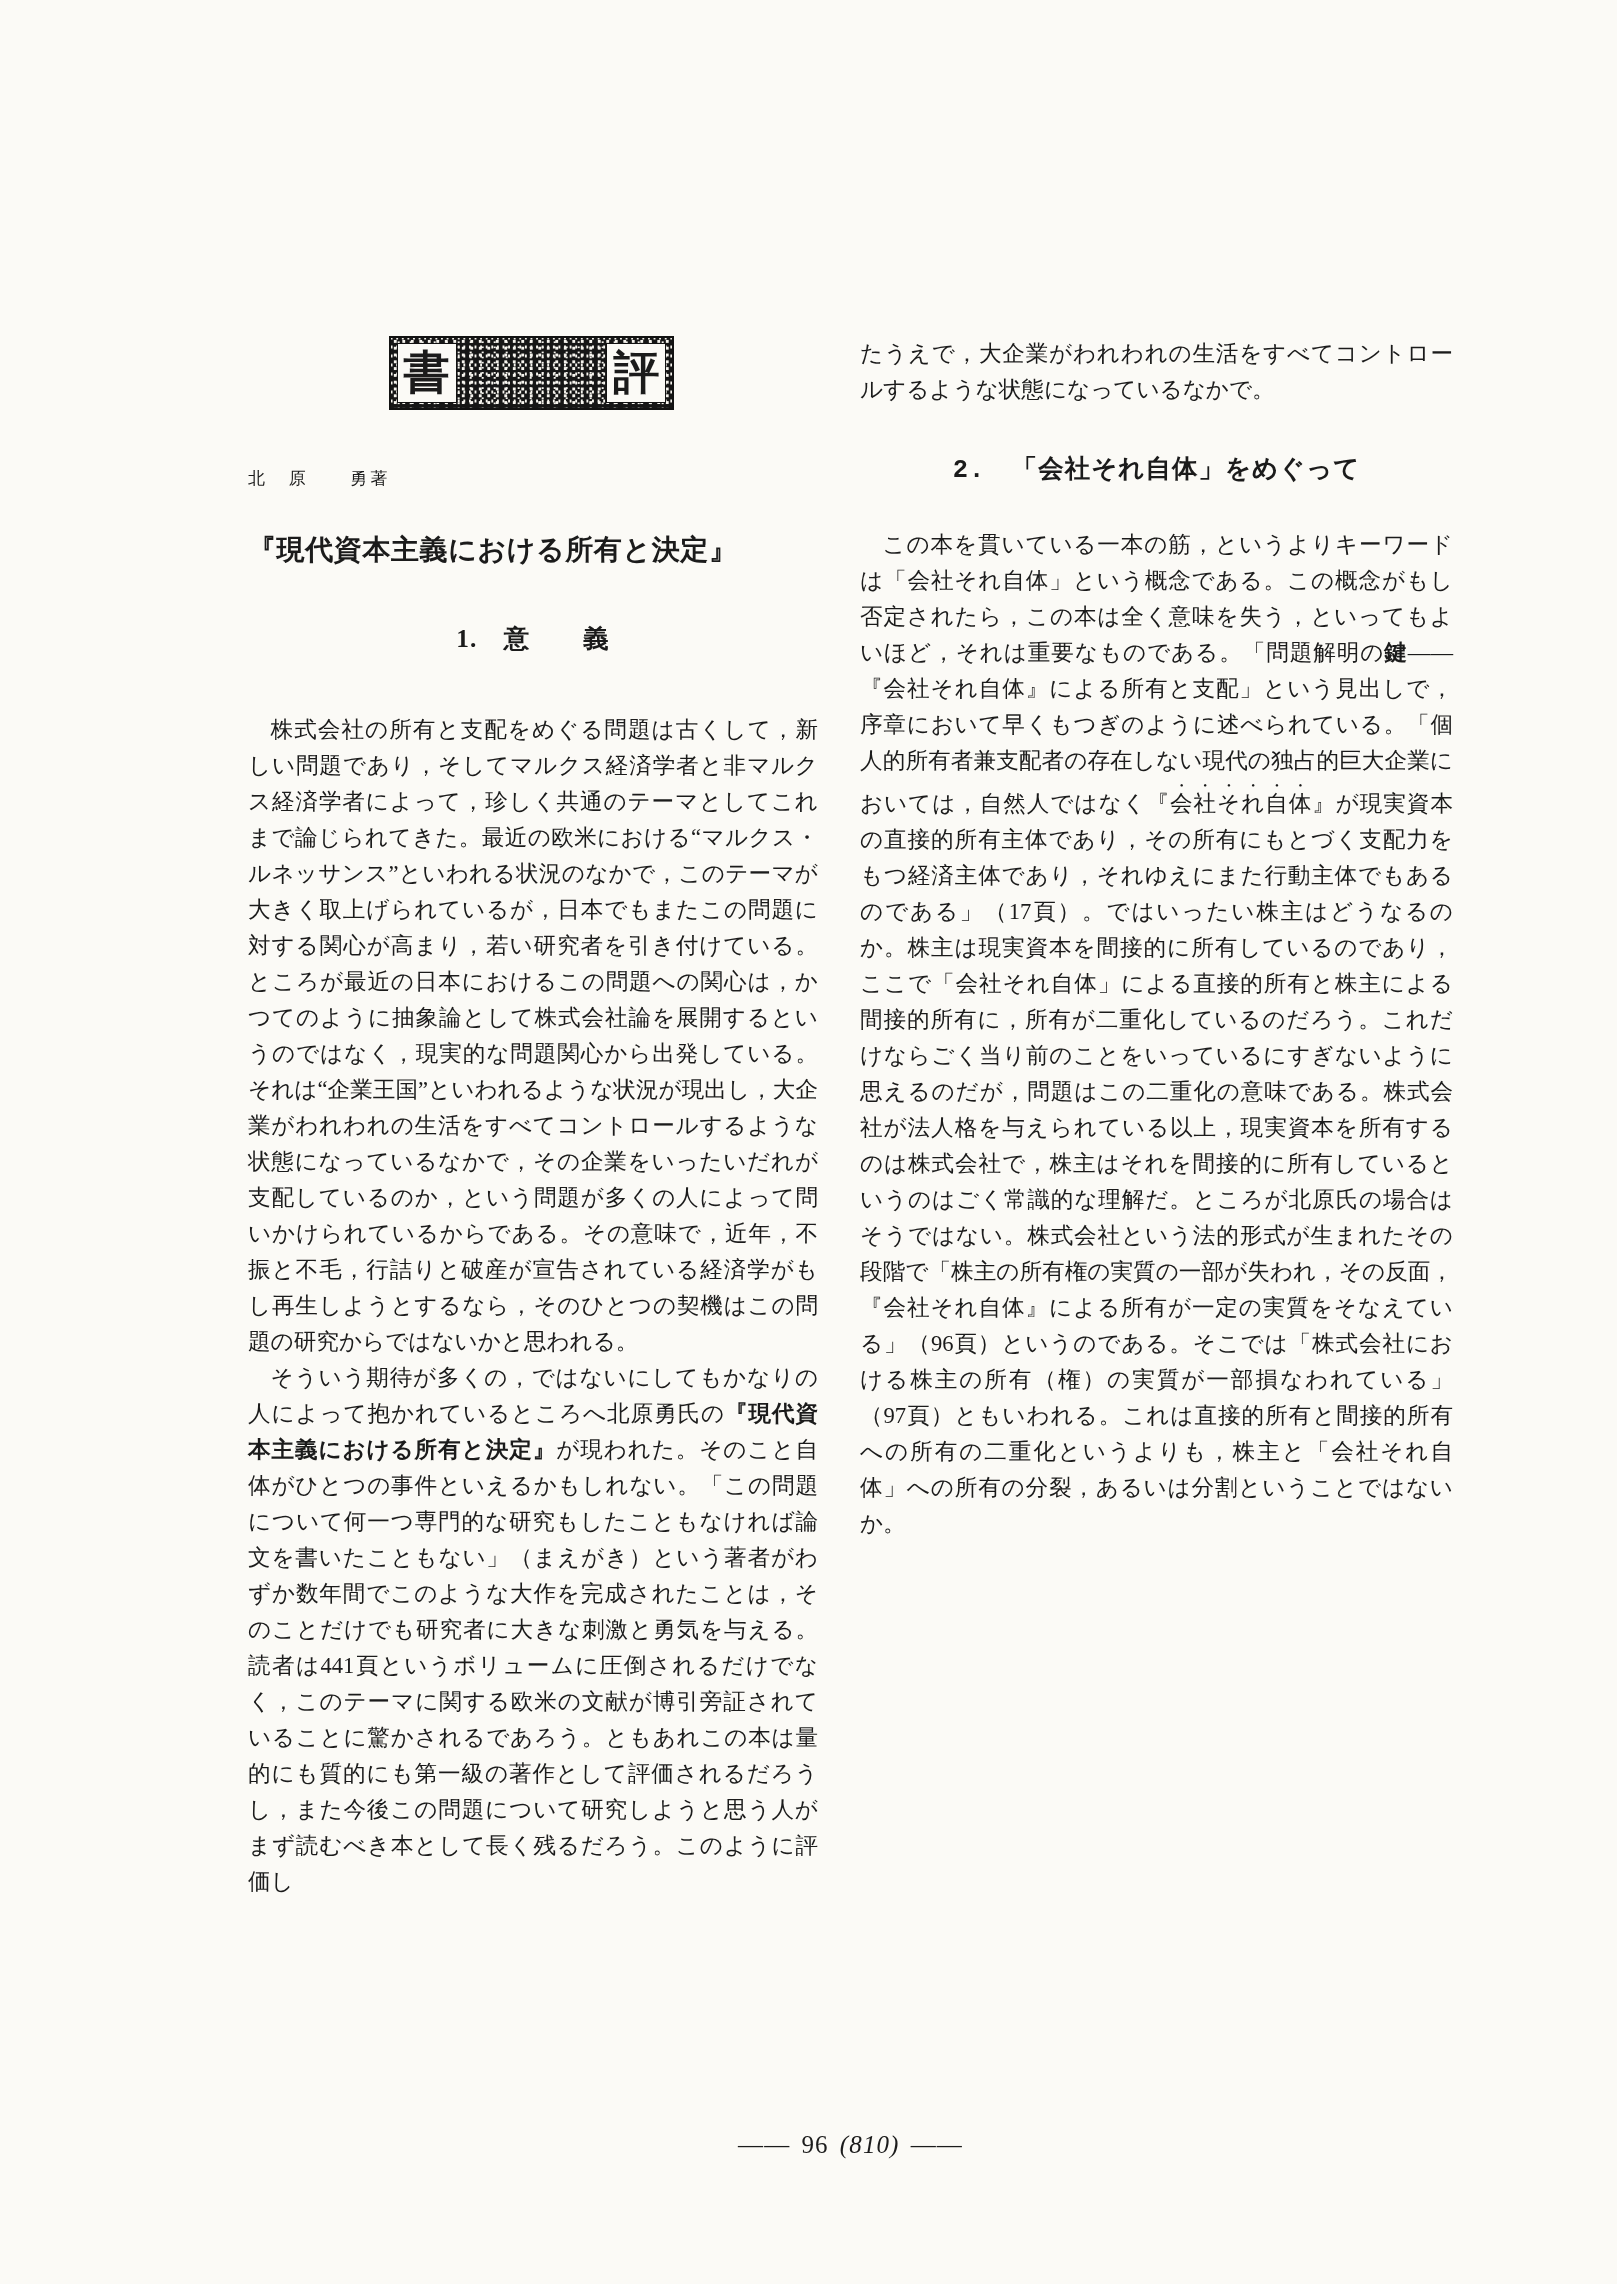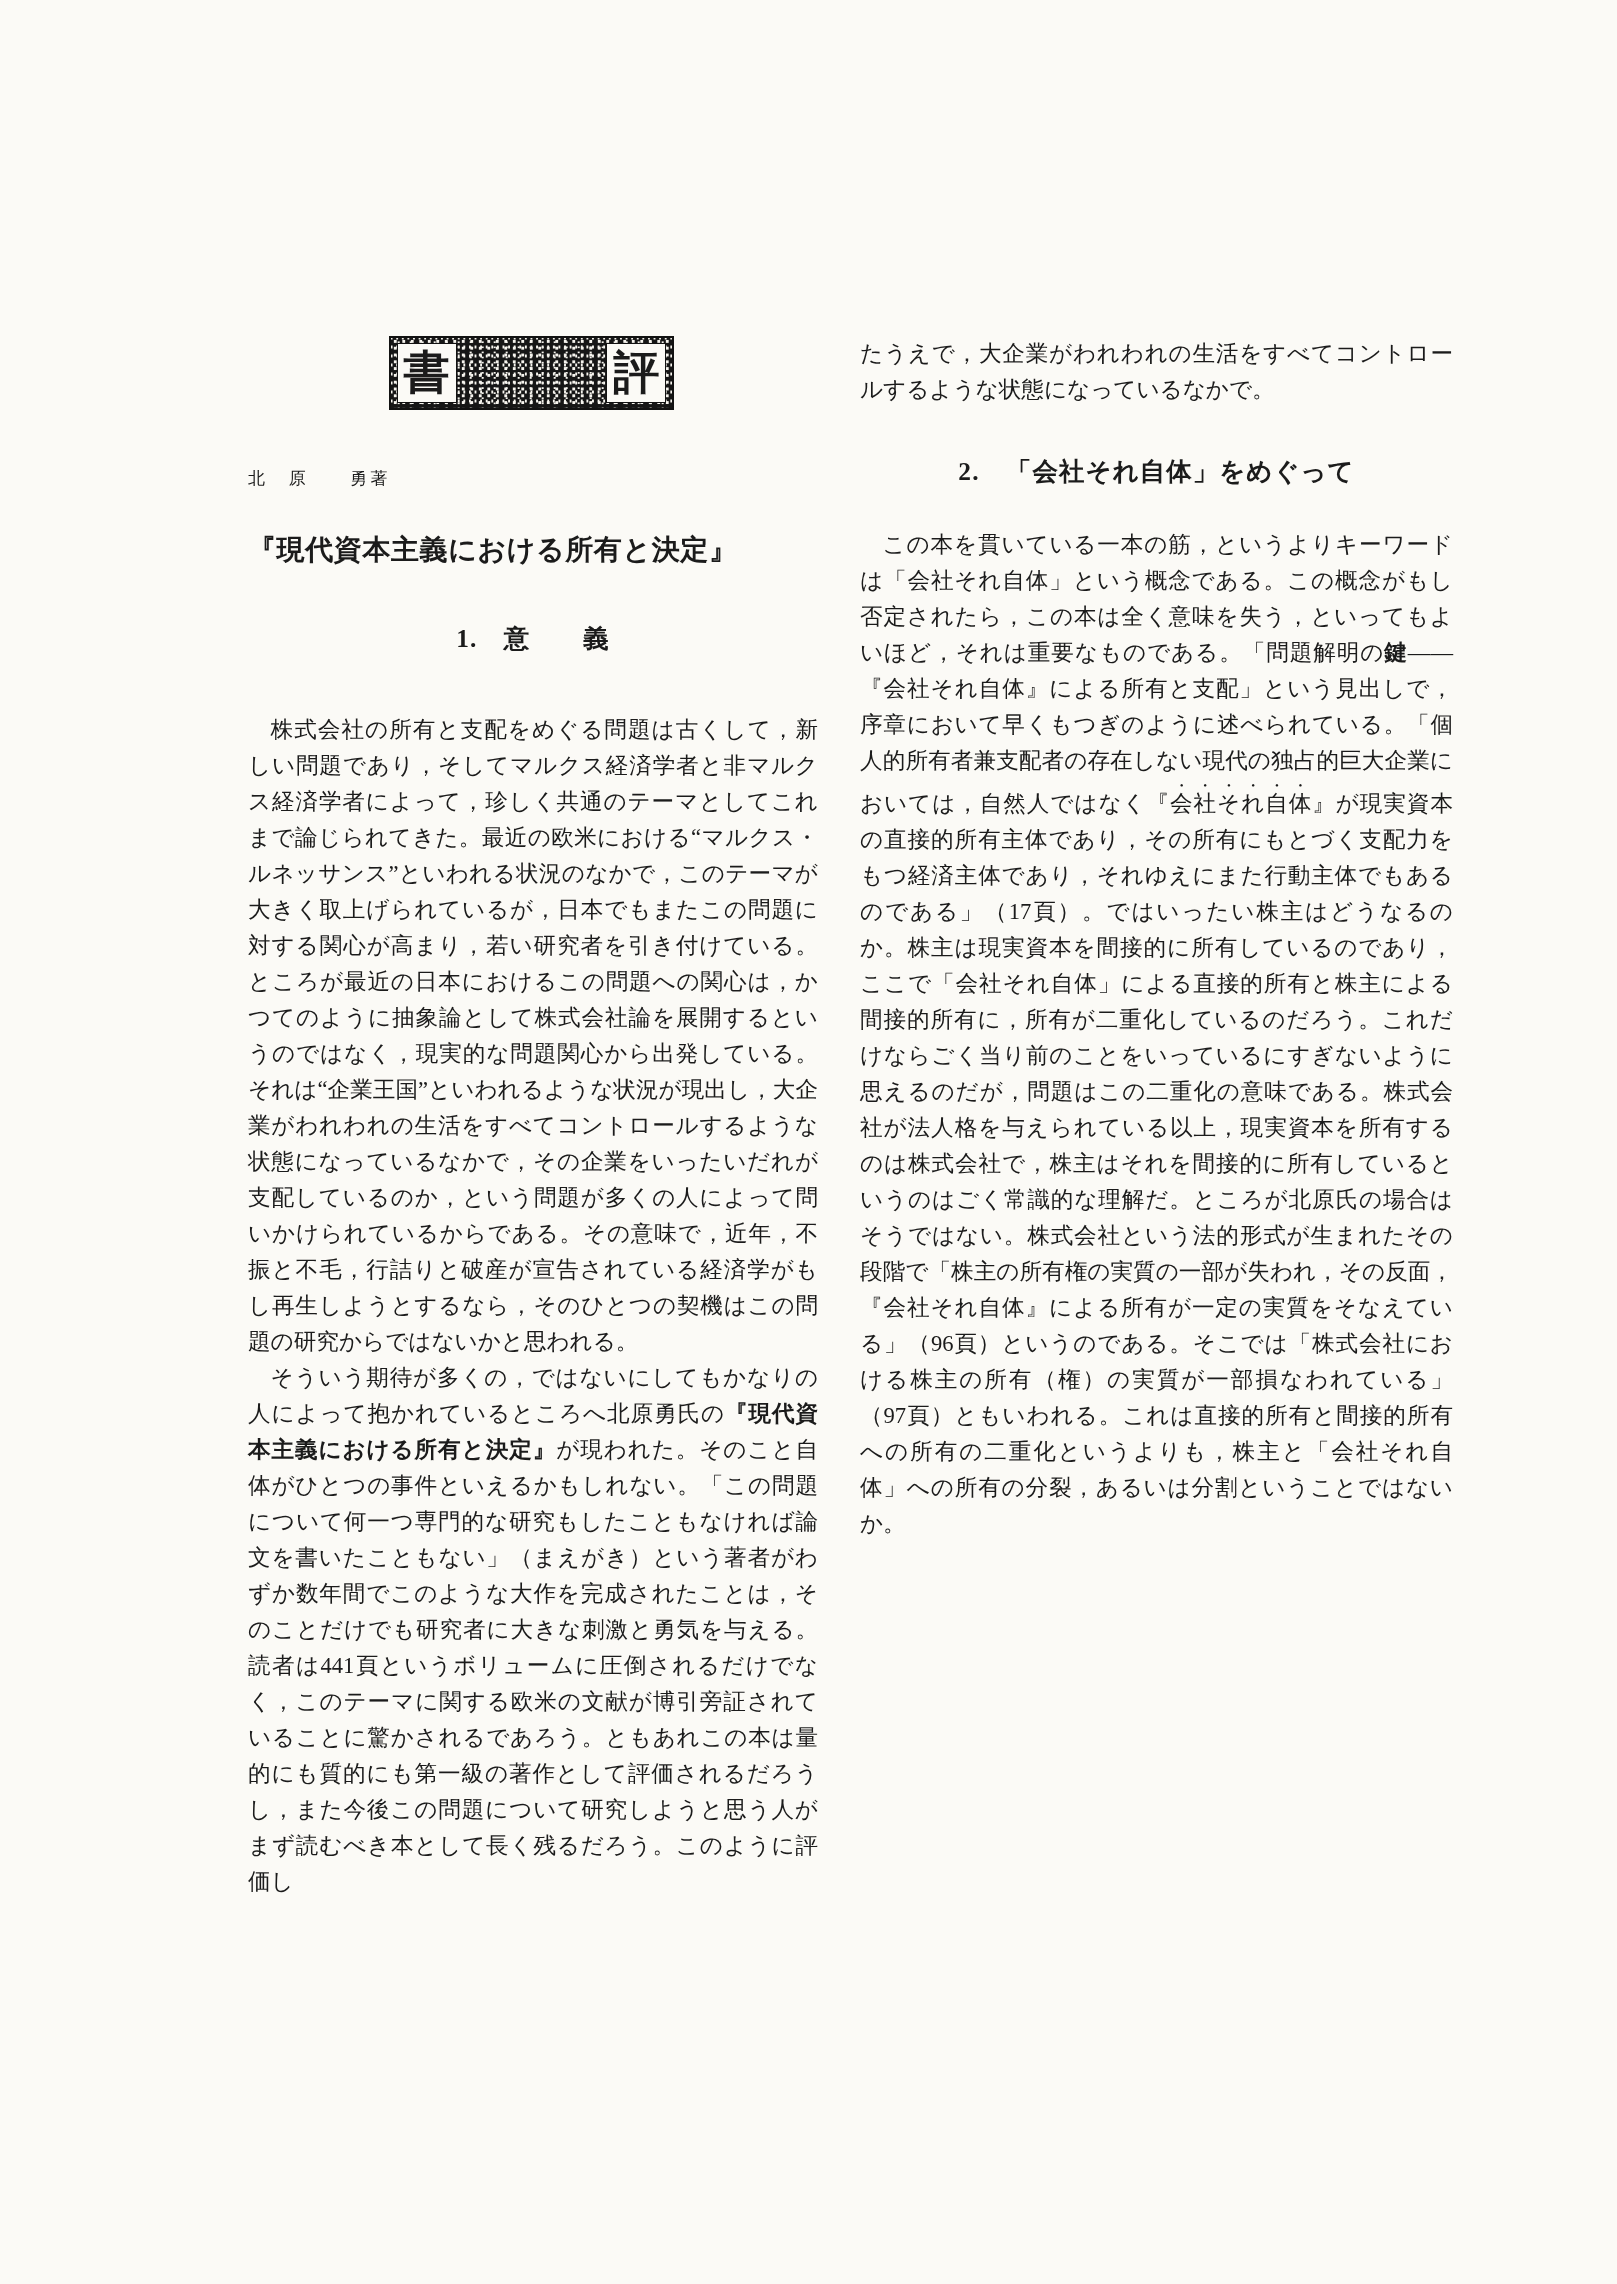--- a/index.html
+++ b/index.html
@@ -83,20 +83,21 @@
   }
   .sec-heading {
     margin: 52px 0 56px 0;
     font-size: 25.4px;
     font-weight: bold;
     text-align: center;
     letter-spacing: 1.1px;
   }
   .col-right .sec-heading {
     margin: 45px 0 38px 0;
+    font-family: Liberation Mono, monospace;
   }
 
   
   .body-para {
     margin: 0;
     text-indent: 1em;
   }
   .no-indent { text-indent: 0; }
 
   .bold { font-weight: bold; }
@@ -154,15 +155,18 @@
 
       <h2 class="sec-heading">2.　「会社それ自体」をめぐって</h2>
 
       <p class="body-para"><span>この本を貫いている一本の筋，というよりキーワードは「会社それ自体」という概念である。この概念がもし否定されたら，この本は全く意味を失う，といってもよいほど，それは重要なものである。「問題解明の</span><span class="bold">鍵</span><span>——『会社それ自体』による所有と支配」という見出しで，序章において早くもつぎのように述べられている。「個人的所有者兼支配者の存在しない現代の独占的巨大企業においては，自然人ではなく『</span><span class="boten">会社それ自体</span><span>』が現実資本の直接的所有主体であり，その所有にもとづく支配力をもつ経済主体であり，それゆえにまた行動主体でもあるのである」（17頁）。ではいったい株主はどうなるのか。株主は現実資本を間接的に所有しているのであり，ここで「会社それ自体」による直接的所有と株主による間接的所有に，所有が二重化しているのだろう。これだけならごく当り前のことをいっているにすぎないように思えるのだが，問題はこの二重化の意味である。株式会社が法人格を与えられている以上，現実資本を所有するのは株式会社で，株主はそれを間接的に所有しているというのはごく常識的な理解だ。ところが北原氏の場合はそうではない。株式会社という法的形式が生まれたその段階で「株主の所有権の実質の一部が失われ，その反面，『会社それ自体』による所有が一定の実質をそなえている」（96頁）というのである。そこでは「株式会社における株主の所有（権）の実質が一部損なわれている」（97頁）ともいわれる。これは直接的所有と間接的所有への所有の二重化というよりも，株主と「会社それ自体」への所有の分裂，あるいは分割ということではないか。</span></p>
 
 
     </div>
 
   </div>
 
+  <div class="footer">
+    <span>——</span><span>96</span><span class="italic">(810)</span><span>——</span>
+  </div>
 
 </div>
 
 
 </body></html>

